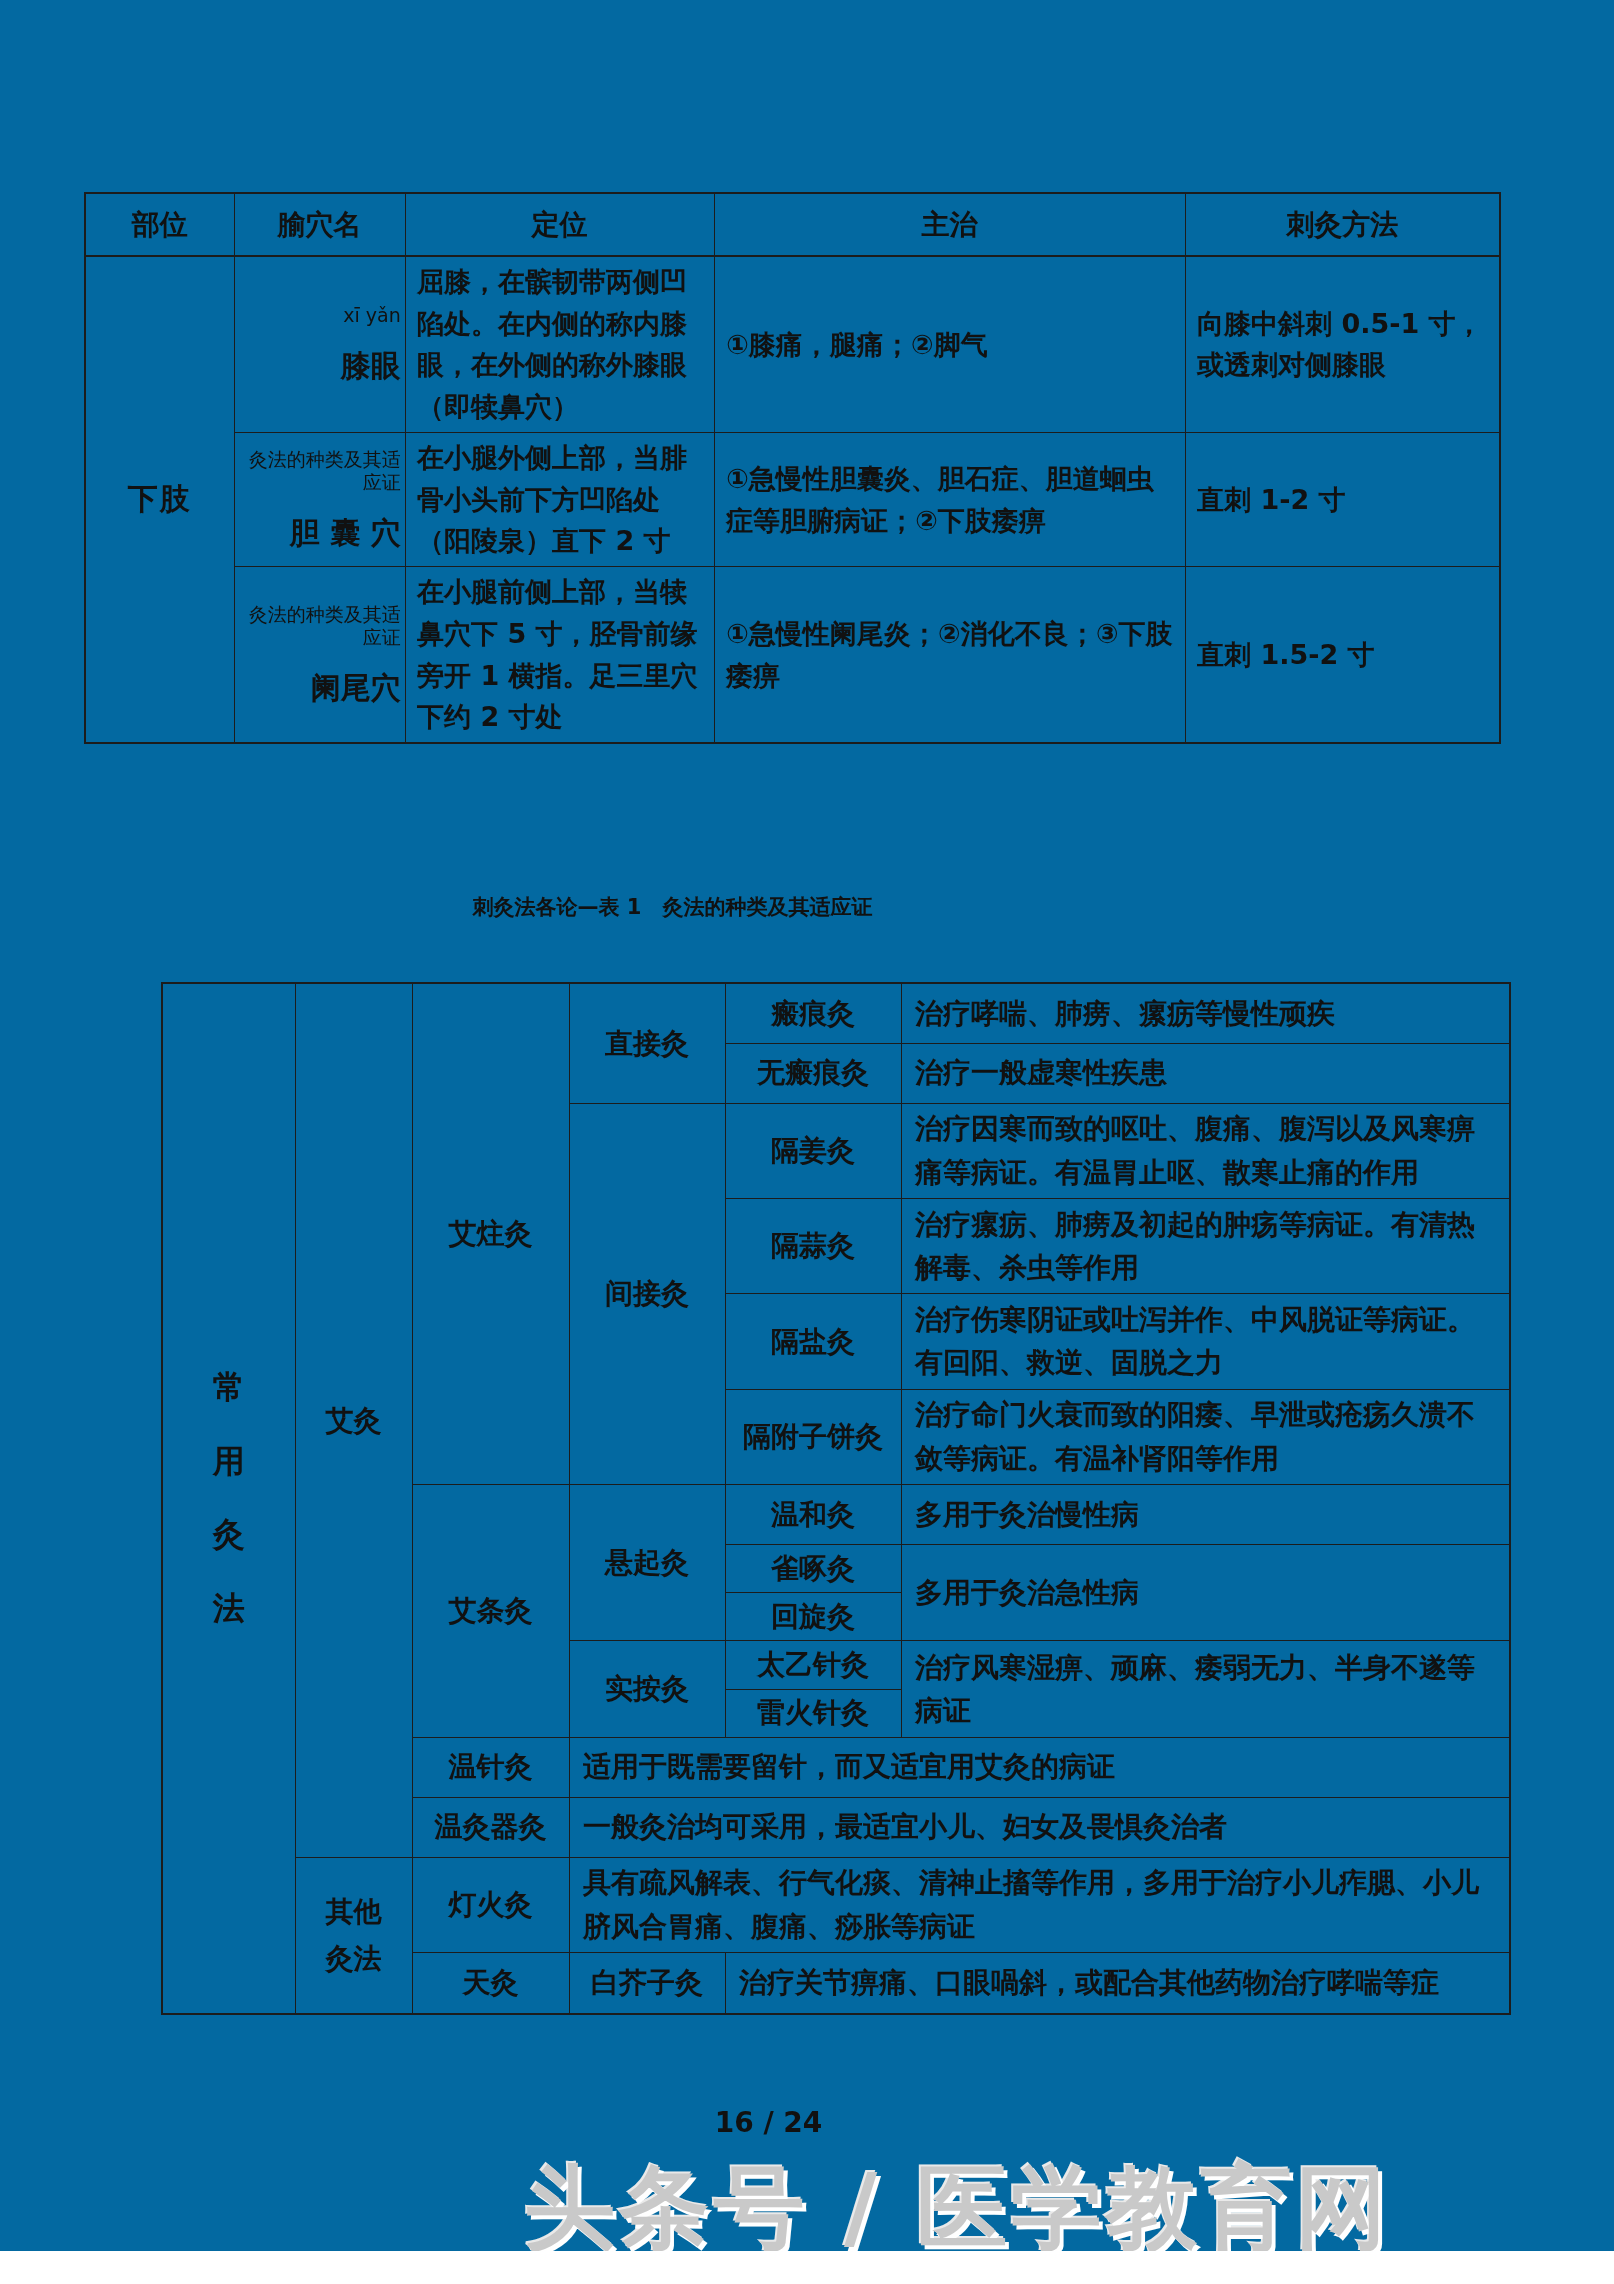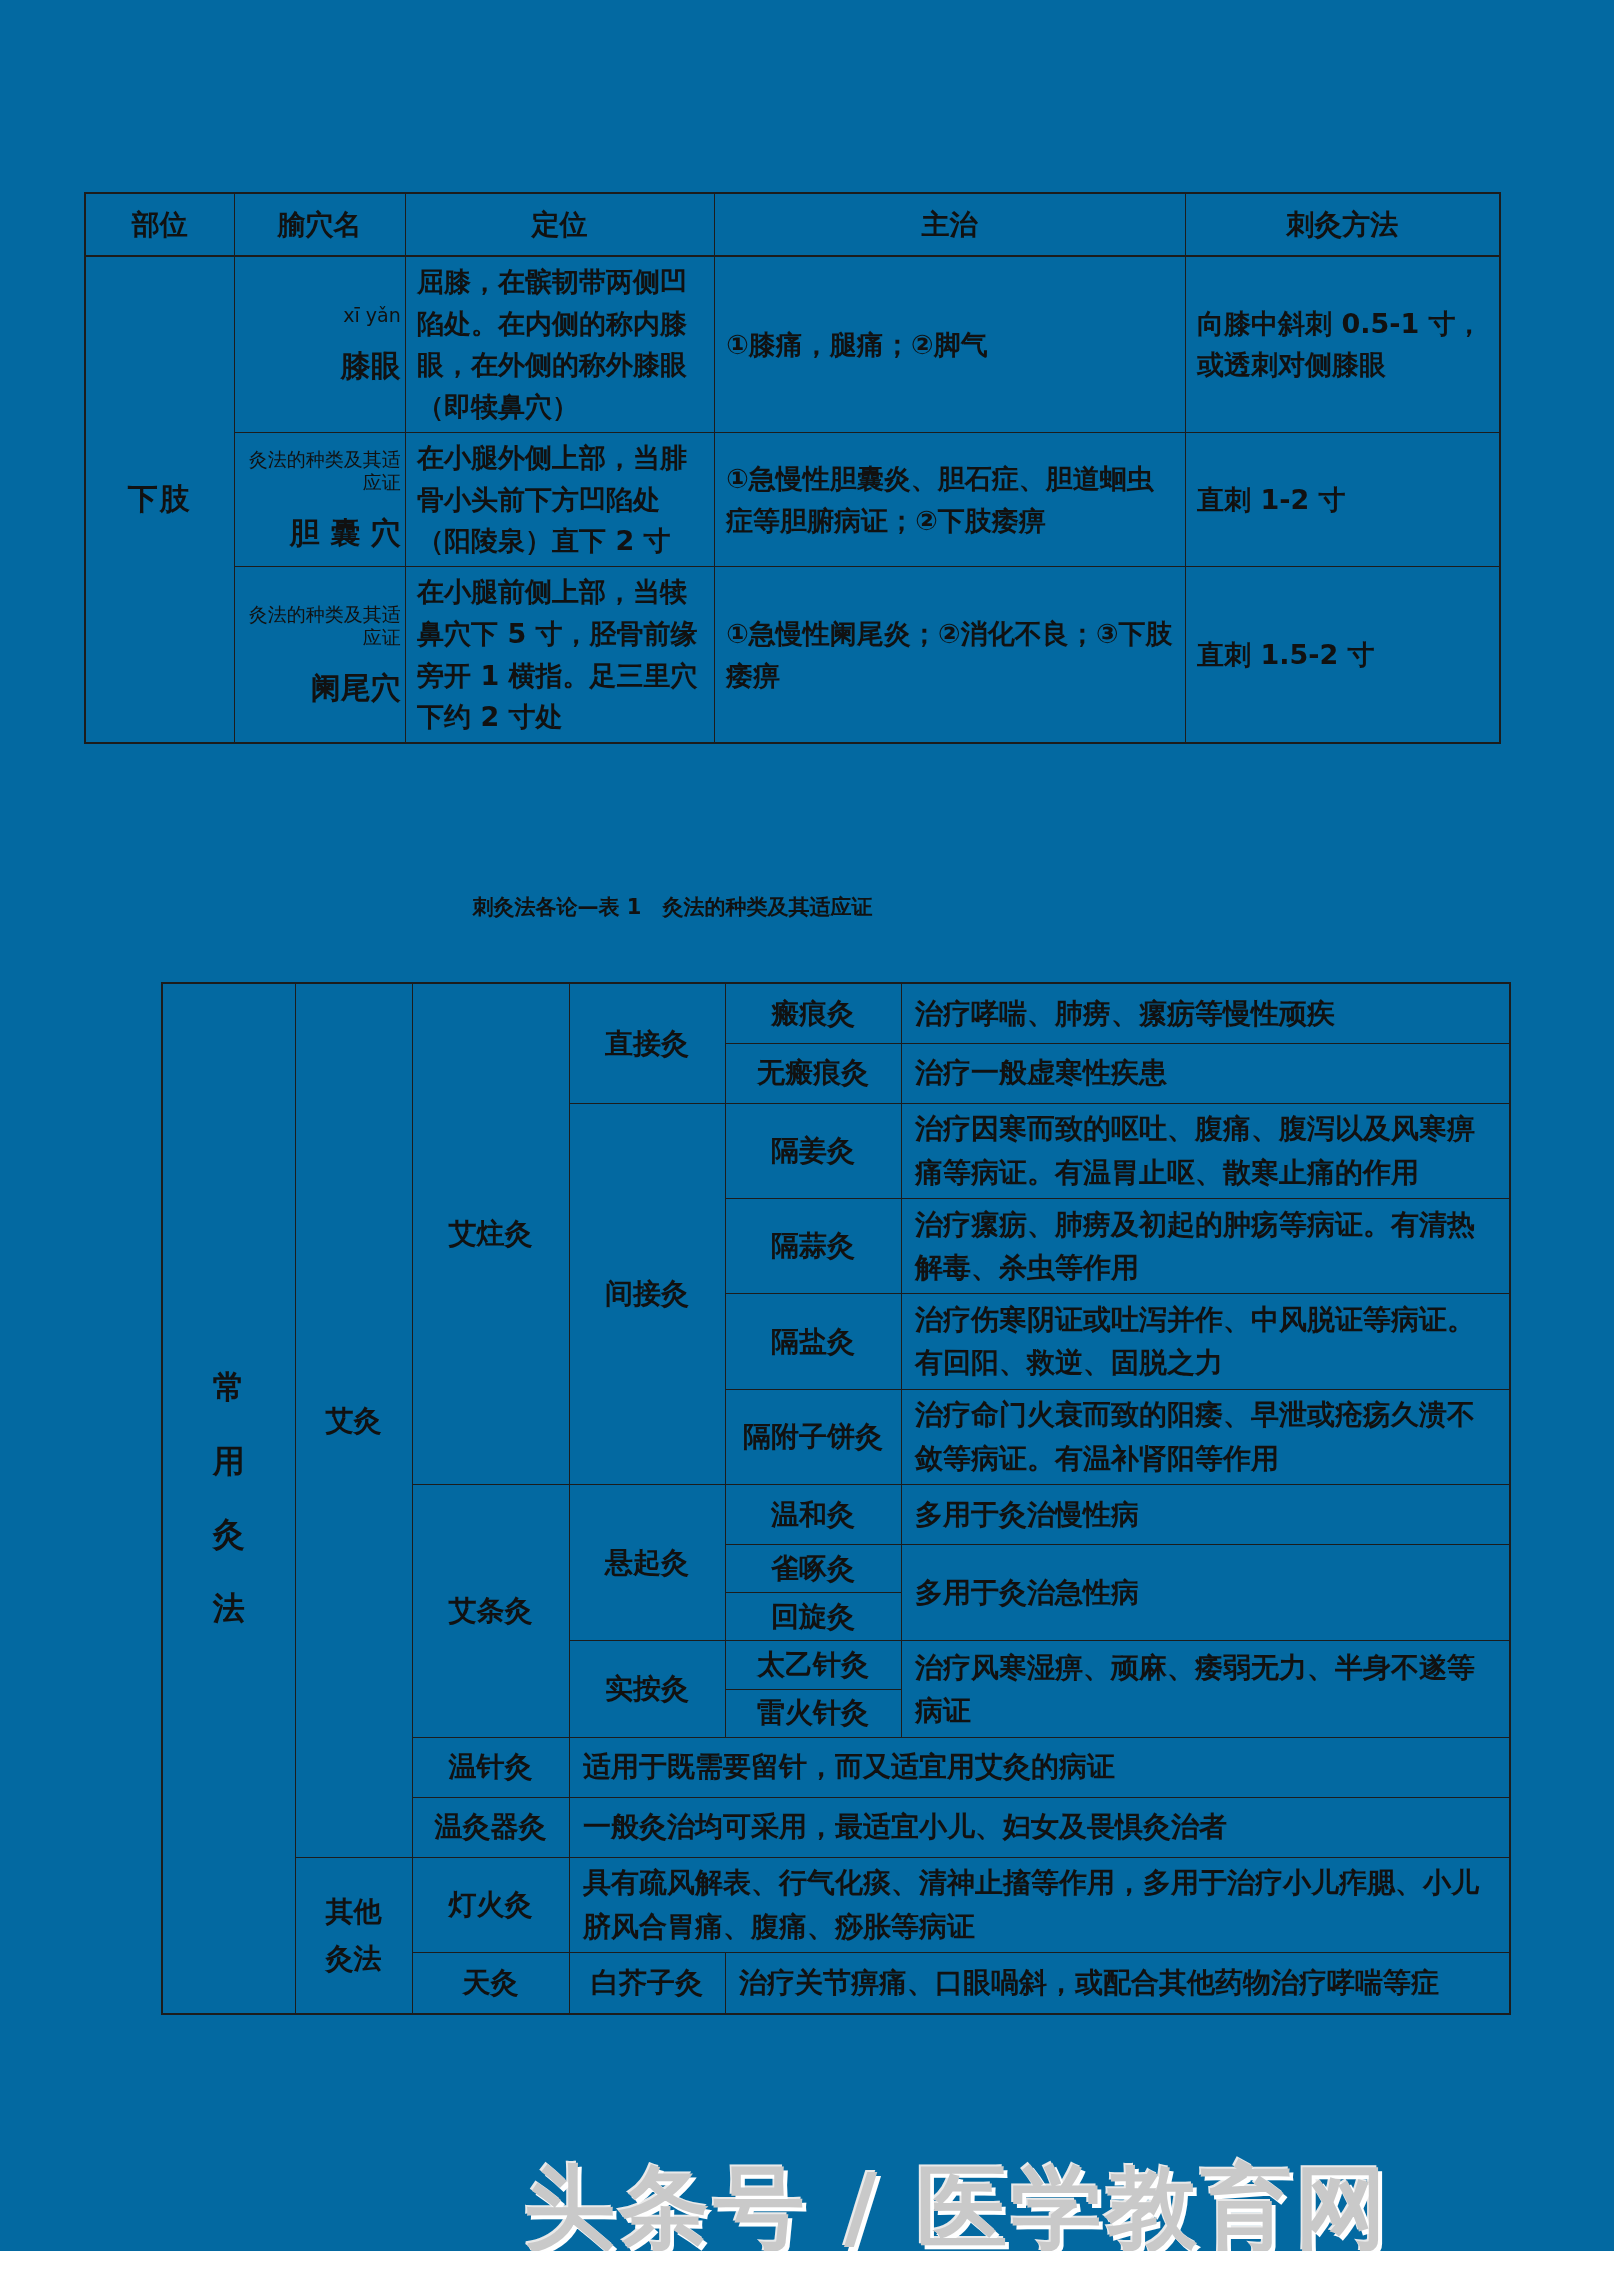--- a/index.html
+++ b/index.html
@@ -170,16 +170,17 @@
       <td class="desc" colspan="3">具有疏风解表、行气化痰、清神止搐等作用，多用于治疗小儿痄腮、小儿脐风合胃痛、腹痛、痧胀等病证</td>
     </tr>
     <tr class="rh-e">
       <td>天灸</td>
       <td>白芥子灸</td>
       <td class="desc" colspan="2">治疗关节痹痛、口眼喎斜，或配合其他药物治疗哮喘等症</td>
     </tr>
   </tbody>
     </table>
 
+  <div class="page-num">16 / 24</div>
   <div class="watermark">头条号 / 医学教育网</div>
 
 </div>
 
 
 </body></html>

